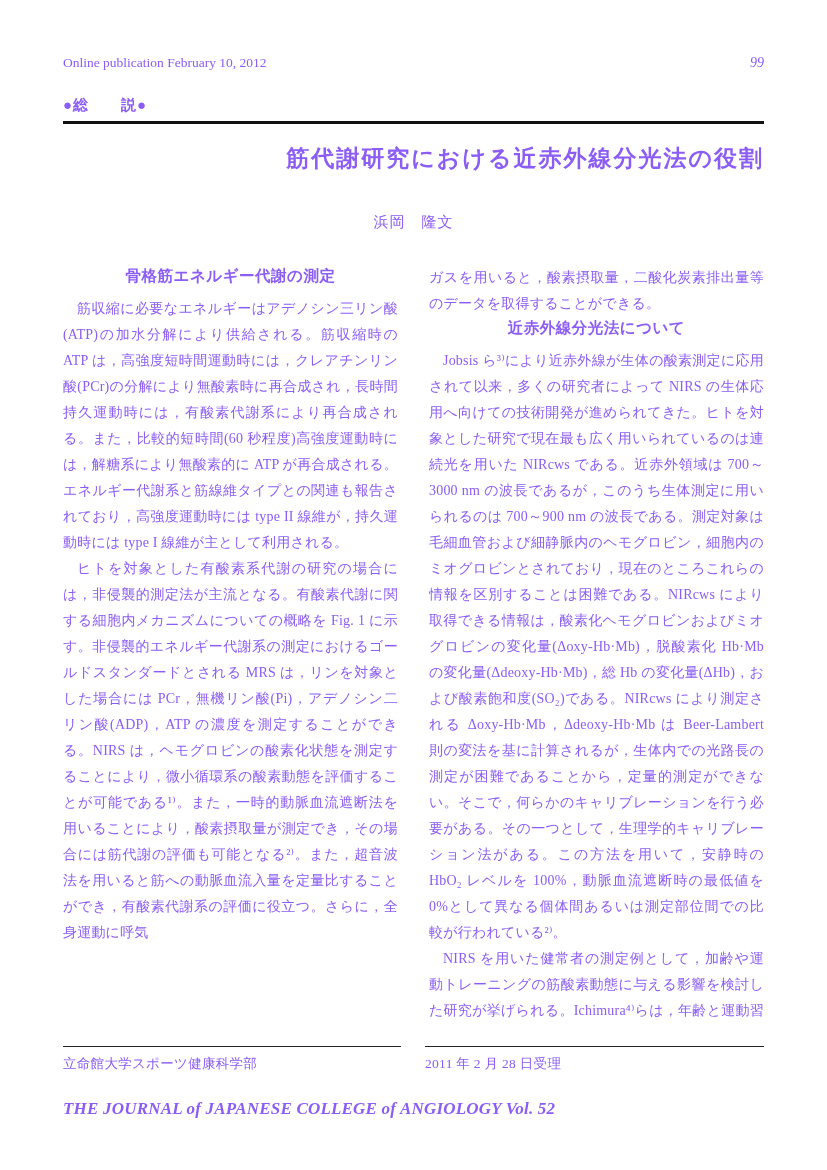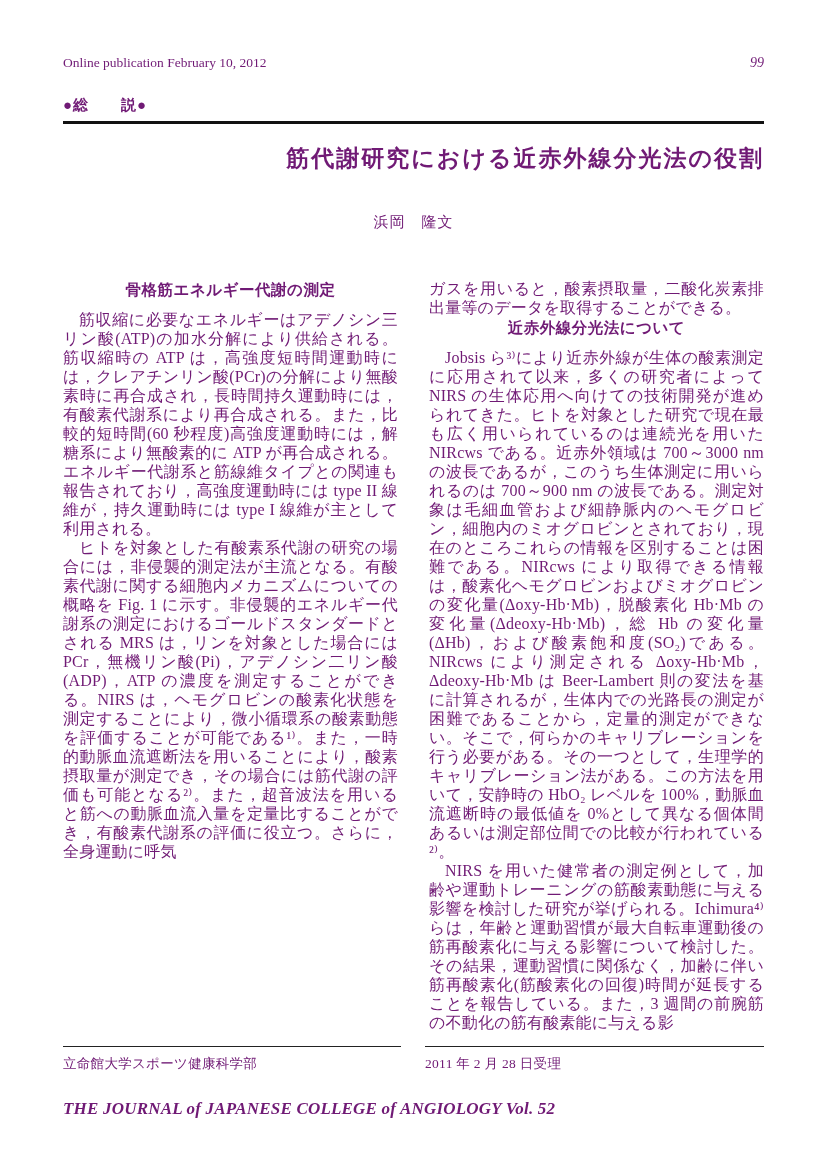--- a/index.html
+++ b/index.html
@@ -4,21 +4,21 @@
 <style>
   * { margin: 0; padding: 0; box-sizing: border-box; }
   html, body { background: #e8e8e8; }
   .page {
     position: relative;
     width: 827px;
     height: 1170px;
     margin: 0 auto;
     background: #ffffff;
     font-family: "Liberation Serif", "DejaVu Serif", serif;
-    color: #701a75;
+    color: #8b5cf6;
     overflow: hidden;
   }
   .content { position: absolute; left: 63px; width: 701px; }
 
   
   .runhead {
     top: 55px;
     display: flex;
     justify-content: space-between;
     align-items: baseline;
@@ -54,29 +54,29 @@
   .author {
     top: 213px;
     text-align: center;
     font-size: 15px;
     letter-spacing: 1px;
   }
 
   
   .columns {
     position: absolute;
-    top: 279px; left: 63px; width: 701px; height: 762px;
+    top: 265px; left: 63px; width: 701px; height: 762px;
     display: flex;
     gap: 31px;
     overflow: hidden;
   }
   .col { width: 338.5px; overflow: hidden; }
   .para {
-    font-size: 16px;
-    line-height: 19px;
+    font-size: 14px;
+    line-height: 26px;
     text-align: justify;
     text-indent: 1em;
     letter-spacing: 0.2px;
   }
   .para.cont { text-indent: 0; }
   .sec-heading {
     font-family: "Liberation Sans", "DejaVu Sans", sans-serif;
     font-weight: bold;
     font-size: 15.5px;
     text-align: center;

